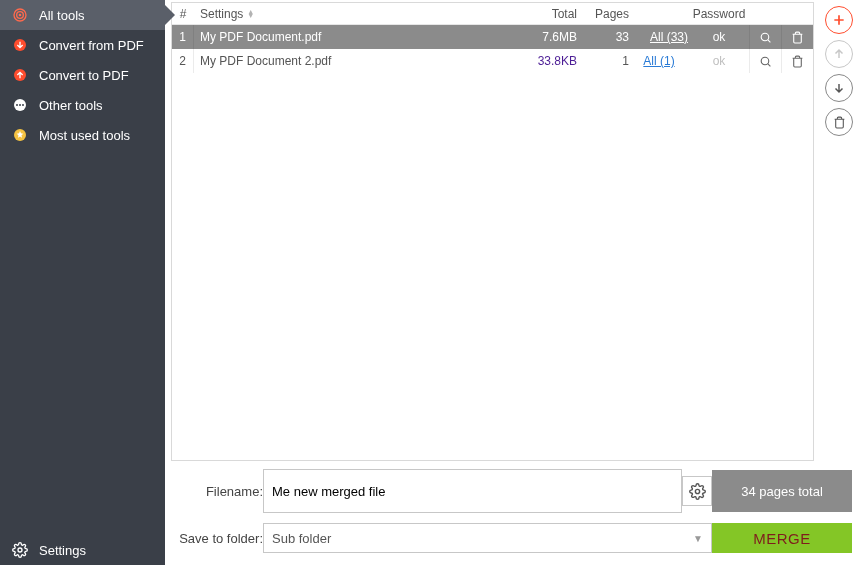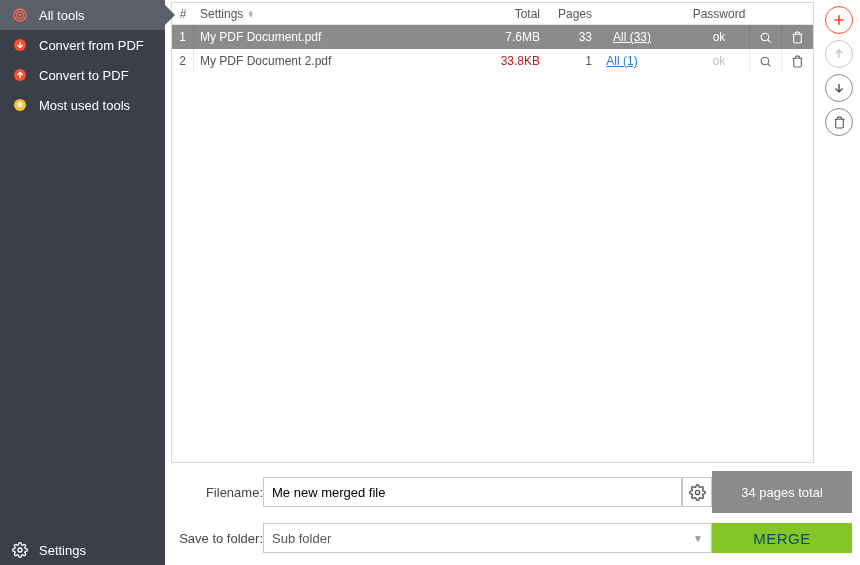--- a/index.html
+++ b/index.html
@@ -25,51 +25,51 @@
 .win-btn { width: 40px; height: 28px; display: flex; align-items: center; justify-content: center; cursor: pointer; }
 
 .content { flex: 1; display: flex; min-height: 0; }
 .filearea { flex: 1; border: 1px solid #d9d9d9; margin: 2px 4px 2px 6px; display: flex; flex-direction: column; min-height: 0; }
 .table-head { display: flex; align-items: center; height: 22px; background: #fff; border-bottom: 1px solid #e6e6e6; font-size: 12px; color: #555; }
 .col-idx { width: 22px; text-align: center; }
 .col-name { flex: 1; padding-left: 6px; display: flex; align-items: center; gap: 4px; }
 .col-total { width: 70px; text-align: right; padding-right: 12px; }
 .col-pages { width: 40px; text-align: right; }
 .col-range { width: 60px; text-align: center; }
-.col-pass { width: 60px; text-align: center; margin-left: 37px; }
+.col-pass { width: 60px; text-align: center; }
 .col-mag { width: 32px; text-align: center; }
 .col-del { width: 32px; text-align: center; }
 
 .table-body { flex: 1; overflow: auto; }
 .row { display: flex; align-items: center; height: 24px; font-size: 12px; }
 .row.sel { background: #8b8b8b; color: #fff; }
 .row:not(.sel) { background: #fff; color: #555; }
 .row.sel .link { color: #fff; text-decoration: underline; margin-left: 20px; }
 .row:not(.sel) .link { color: #2a7bd6; text-decoration: underline; }
 .row .col-idx { border-right: 1px solid rgba(0,0,0,.08); height: 100%; display: flex; align-items: center; justify-content: center; }
 .row .col-mag, .row .col-del { border-left: 1px solid rgba(0,0,0,.08); height: 100%; display: flex; align-items: center; justify-content: center; }
 .row:not(.sel) .col-mag, .row:not(.sel) .col-del { color: #666; }
 .row .col-total { color: inherit; }
-.row:not(.sel) .col-total { color: #b91c1c; }
+.row:not(.sel) .col-total { color: #4c1d95; }
 .row:not(.sel) .col-pass { color: #bfbfbf; }
 
 .sidebuttons { width: 42px; display: flex; flex-direction: column; align-items: center; gap: 6px; padding-top: 6px; }
 .circ-btn { width: 28px; height: 28px; border-radius: 50%; border: 1.5px solid #888; display: flex; align-items: center; justify-content: center; cursor: pointer; background: #fff; }
 .circ-btn.add { border-color: #ff4d2e; color: #ff4d2e; }
 .circ-btn.muted { border-color: #c7c7c7; color: #c7c7c7; }
 .circ-btn svg { display: block; }
 
 .bottom { padding: 6px 8px 12px 8px; display: flex; flex-direction: column; gap: 10px; }
 .form-row { display: flex; align-items: center; gap: 0; }
 .form-label { width: 90px; text-align: right; font-size: 13px; color: #444; }
-.text-input { flex: 1; height: 30px; border: 1px solid #c7c7c7; padding: 0 8px; font-size: 13px; outline: none; }
+.text-input { flex: 1; height: 44px; border: 1px solid #c7c7c7; padding: 0 8px; font-size: 13px; outline: none; }
 .gear-btn { width: 30px; height: 30px; border: 1px solid #c7c7c7; display: flex; align-items: center; justify-content: center; cursor: pointer; background: #fff; }
 .pages-total { width: 140px; height: 42px; background: #8b8b8b; color: #fff; display: flex; align-items: center; justify-content: center; font-size: 13px; }
 .select { flex: 1; height: 30px; border: 1px solid #c7c7c7; padding: 0 8px; font-size: 13px; display: flex; align-items: center; justify-content: space-between; cursor: pointer; color: #555; background: #fff; }
-.merge-btn { width: 140px; height: 30px; background: #84c626; color: #0c4a6e; display: flex; align-items: center; justify-content: center; font-size: 15px; cursor: pointer; letter-spacing: .5px; }
+.merge-btn { width: 140px; height: 30px; background: #84c626; color: #7f1d1d; display: flex; align-items: center; justify-content: center; font-size: 15px; cursor: pointer; letter-spacing: .5px; }
 
 .sort-arrows { display: inline-flex; flex-direction: column; line-height: 4px; font-size: 7px; color: #b3b3b3; }
 </style>
 </head>
 <body>
 
 <div class="sidebar">
   <div id="sidebar-items">
       <div class="side-item active">
         <span class="side-ico">
@@ -91,20 +91,31 @@
         <span class="side-label">Convert from PDF</span>
       </div>
       <div class="side-item">
         <span class="side-ico">
           <svg width="16" height="16" viewBox="0 0 24 24">
             <circle cx="12" cy="12" r="9" fill="#ff4d2e"></circle>
             <path d="M12 17V9M8 12l4-4 4 4" stroke="#fff" stroke-width="2" fill="none"></path>
           </svg>
         </span>
         <span class="side-label">Convert to PDF</span>
+      </div>
+      <div class="side-item">
+        <span class="side-ico">
+          <svg width="16" height="16" viewBox="0 0 24 24">
+            <circle cx="12" cy="12" r="9" fill="#fff"></circle>
+            <circle cx="7.5" cy="12" r="1.5" fill="#3a3f48"></circle>
+            <circle cx="12" cy="12" r="1.5" fill="#3a3f48"></circle>
+            <circle cx="16.5" cy="12" r="1.5" fill="#3a3f48"></circle>
+          </svg>
+        </span>
+        <span class="side-label">Other tools</span>
       </div>
       <div class="side-item">
         <span class="side-ico">
           <svg width="16" height="16" viewBox="0 0 24 24">
             <circle cx="12" cy="12" r="9" fill="#f5c242"></circle>
             <path d="M12 6l1.5 3.5L17 10l-2.7 2.4L15 16l-3-1.8L9 16l.7-3.6L7 10l3.5-.5z" fill="#fff"></path>
           </svg>
         </span>
         <span class="side-label">Most used tools</span>
       </div>

